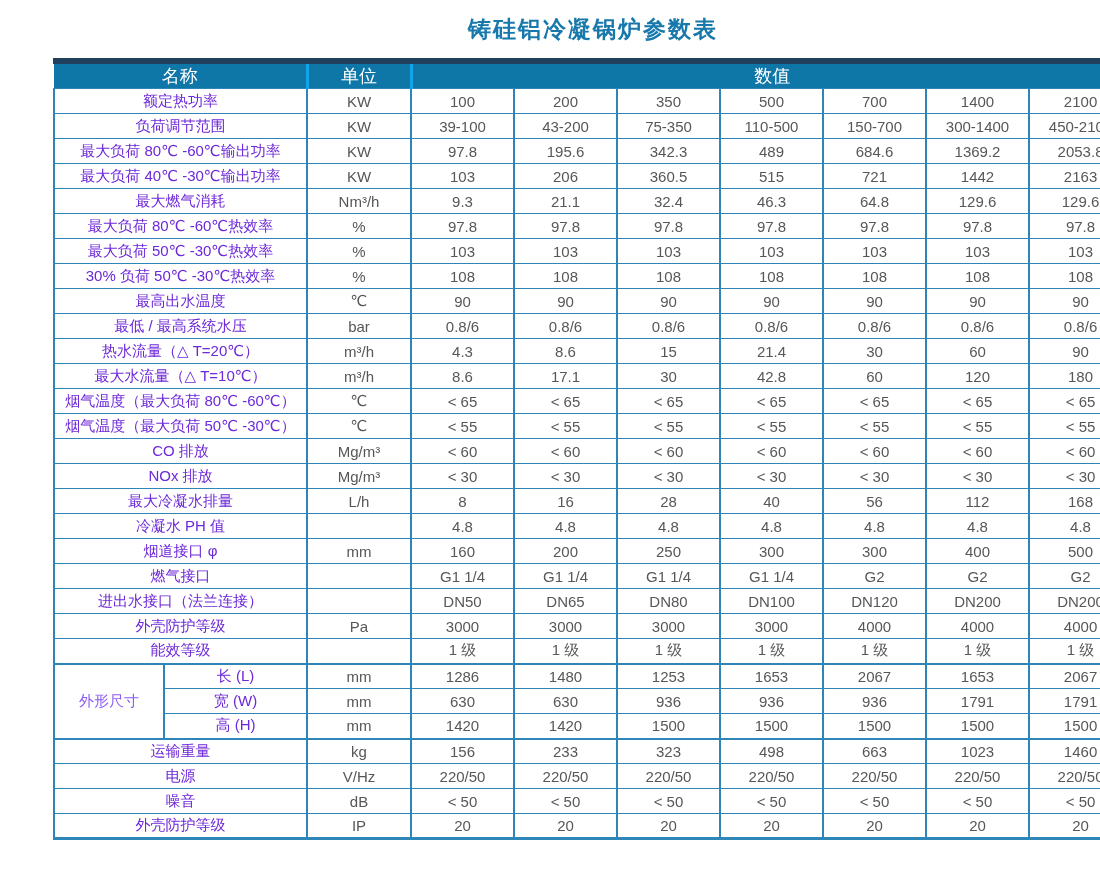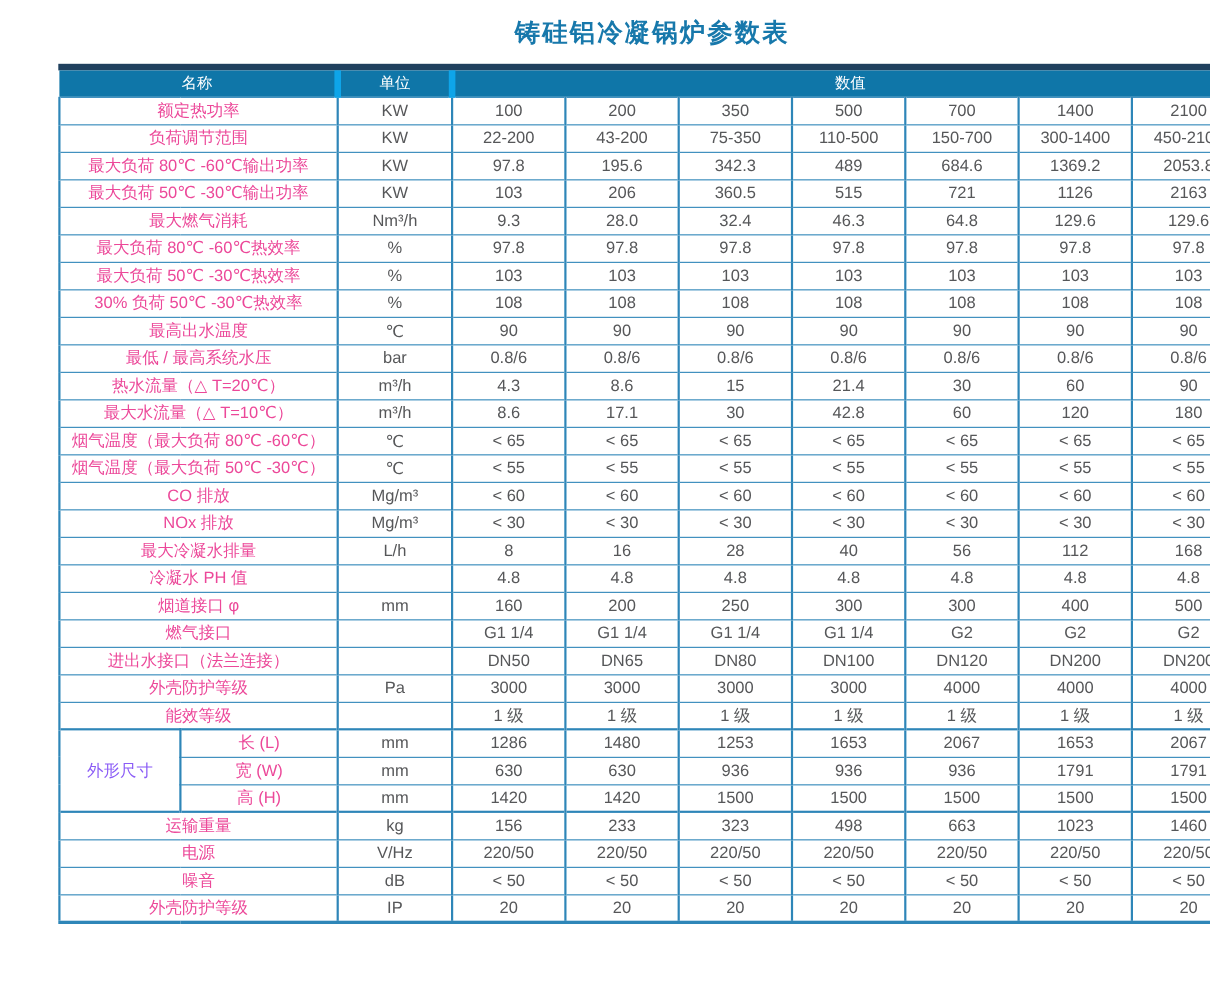--- a/index.html
+++ b/index.html
@@ -31,35 +31,35 @@
 
   table.spec {
     width: 100%;
     border-collapse: collapse;
     table-layout: fixed;
     font-size: 15px;
     color: #565759;
   }
   table.spec thead th {
     background: #0f76a8; color: #ffffff;
-    font-weight: normal; font-size: 14px;
+    font-weight: normal; font-size: 18px;
     height: 24px; padding: 0;
     border: none;
   }
-  table.spec thead th.sep { border-left: 6px solid #0ea5e9; }
+  table.spec thead th.sep { border-left: 3px solid #0ea5e9; }
 
   table.spec tbody td {
     height: 25px; padding: 0 2px;
     text-align: center; vertical-align: middle;
     border: 1px solid #2e86b8;
     border-left-width: 2px; border-right-width: 2px;
     white-space: nowrap; overflow: hidden;
   }
   table.spec { border-bottom: 3px solid #2e86b8; }
-  table.spec tbody td.name-cell { color: #ec4899; }
+  table.spec tbody td.name-cell { color: #6d28d9; }
   table.spec tbody td.group-cell { color: #8b5cf6; }
   table.spec tbody tr.group-start td { border-top-width: 2px; }
   table.spec tbody tr.after-group td { border-top-width: 2px; }
 </style>
 </head>
 <body>
 
 <div class="page">
 
   <h1 class="page-title">铸硅铝冷凝锅炉参数表</h1>
@@ -97,55 +97,55 @@
             <td class="value-cell">200</td>
             <td class="value-cell">350</td>
             <td class="value-cell">500</td>
             <td class="value-cell">700</td>
             <td class="value-cell">1400</td>
             <td class="value-cell">2100</td>
           </tr>
           <tr>
             <td class="name-cell" colspan="2">负荷调节范围</td>
             <td class="unit-cell">KW</td>
-            <td class="value-cell">22-200</td>
+            <td class="value-cell">39-100</td>
             <td class="value-cell">43-200</td>
             <td class="value-cell">75-350</td>
             <td class="value-cell">110-500</td>
             <td class="value-cell">150-700</td>
             <td class="value-cell">300-1400</td>
             <td class="value-cell">450-2100</td>
           </tr>
           <tr>
             <td class="name-cell" colspan="2">最大负荷 80℃ -60℃输出功率</td>
             <td class="unit-cell">KW</td>
             <td class="value-cell">97.8</td>
             <td class="value-cell">195.6</td>
             <td class="value-cell">342.3</td>
             <td class="value-cell">489</td>
             <td class="value-cell">684.6</td>
             <td class="value-cell">1369.2</td>
             <td class="value-cell">2053.8</td>
           </tr>
           <tr>
-            <td class="name-cell" colspan="2">最大负荷 50℃ -30℃输出功率</td>
+            <td class="name-cell" colspan="2">最大负荷 40℃ -30℃输出功率</td>
             <td class="unit-cell">KW</td>
             <td class="value-cell">103</td>
             <td class="value-cell">206</td>
             <td class="value-cell">360.5</td>
             <td class="value-cell">515</td>
             <td class="value-cell">721</td>
-            <td class="value-cell">1126</td>
+            <td class="value-cell">1442</td>
             <td class="value-cell">2163</td>
           </tr>
           <tr>
             <td class="name-cell" colspan="2">最大燃气消耗</td>
             <td class="unit-cell">Nm³/h</td>
             <td class="value-cell">9.3</td>
-            <td class="value-cell">28.0</td>
+            <td class="value-cell">21.1</td>
             <td class="value-cell">32.4</td>
             <td class="value-cell">46.3</td>
             <td class="value-cell">64.8</td>
             <td class="value-cell">129.6</td>
             <td class="value-cell">129.6</td>
           </tr>
           <tr>
             <td class="name-cell" colspan="2">最大负荷 80℃ -60℃热效率</td>
             <td class="unit-cell">%</td>
             <td class="value-cell">97.8</td>

